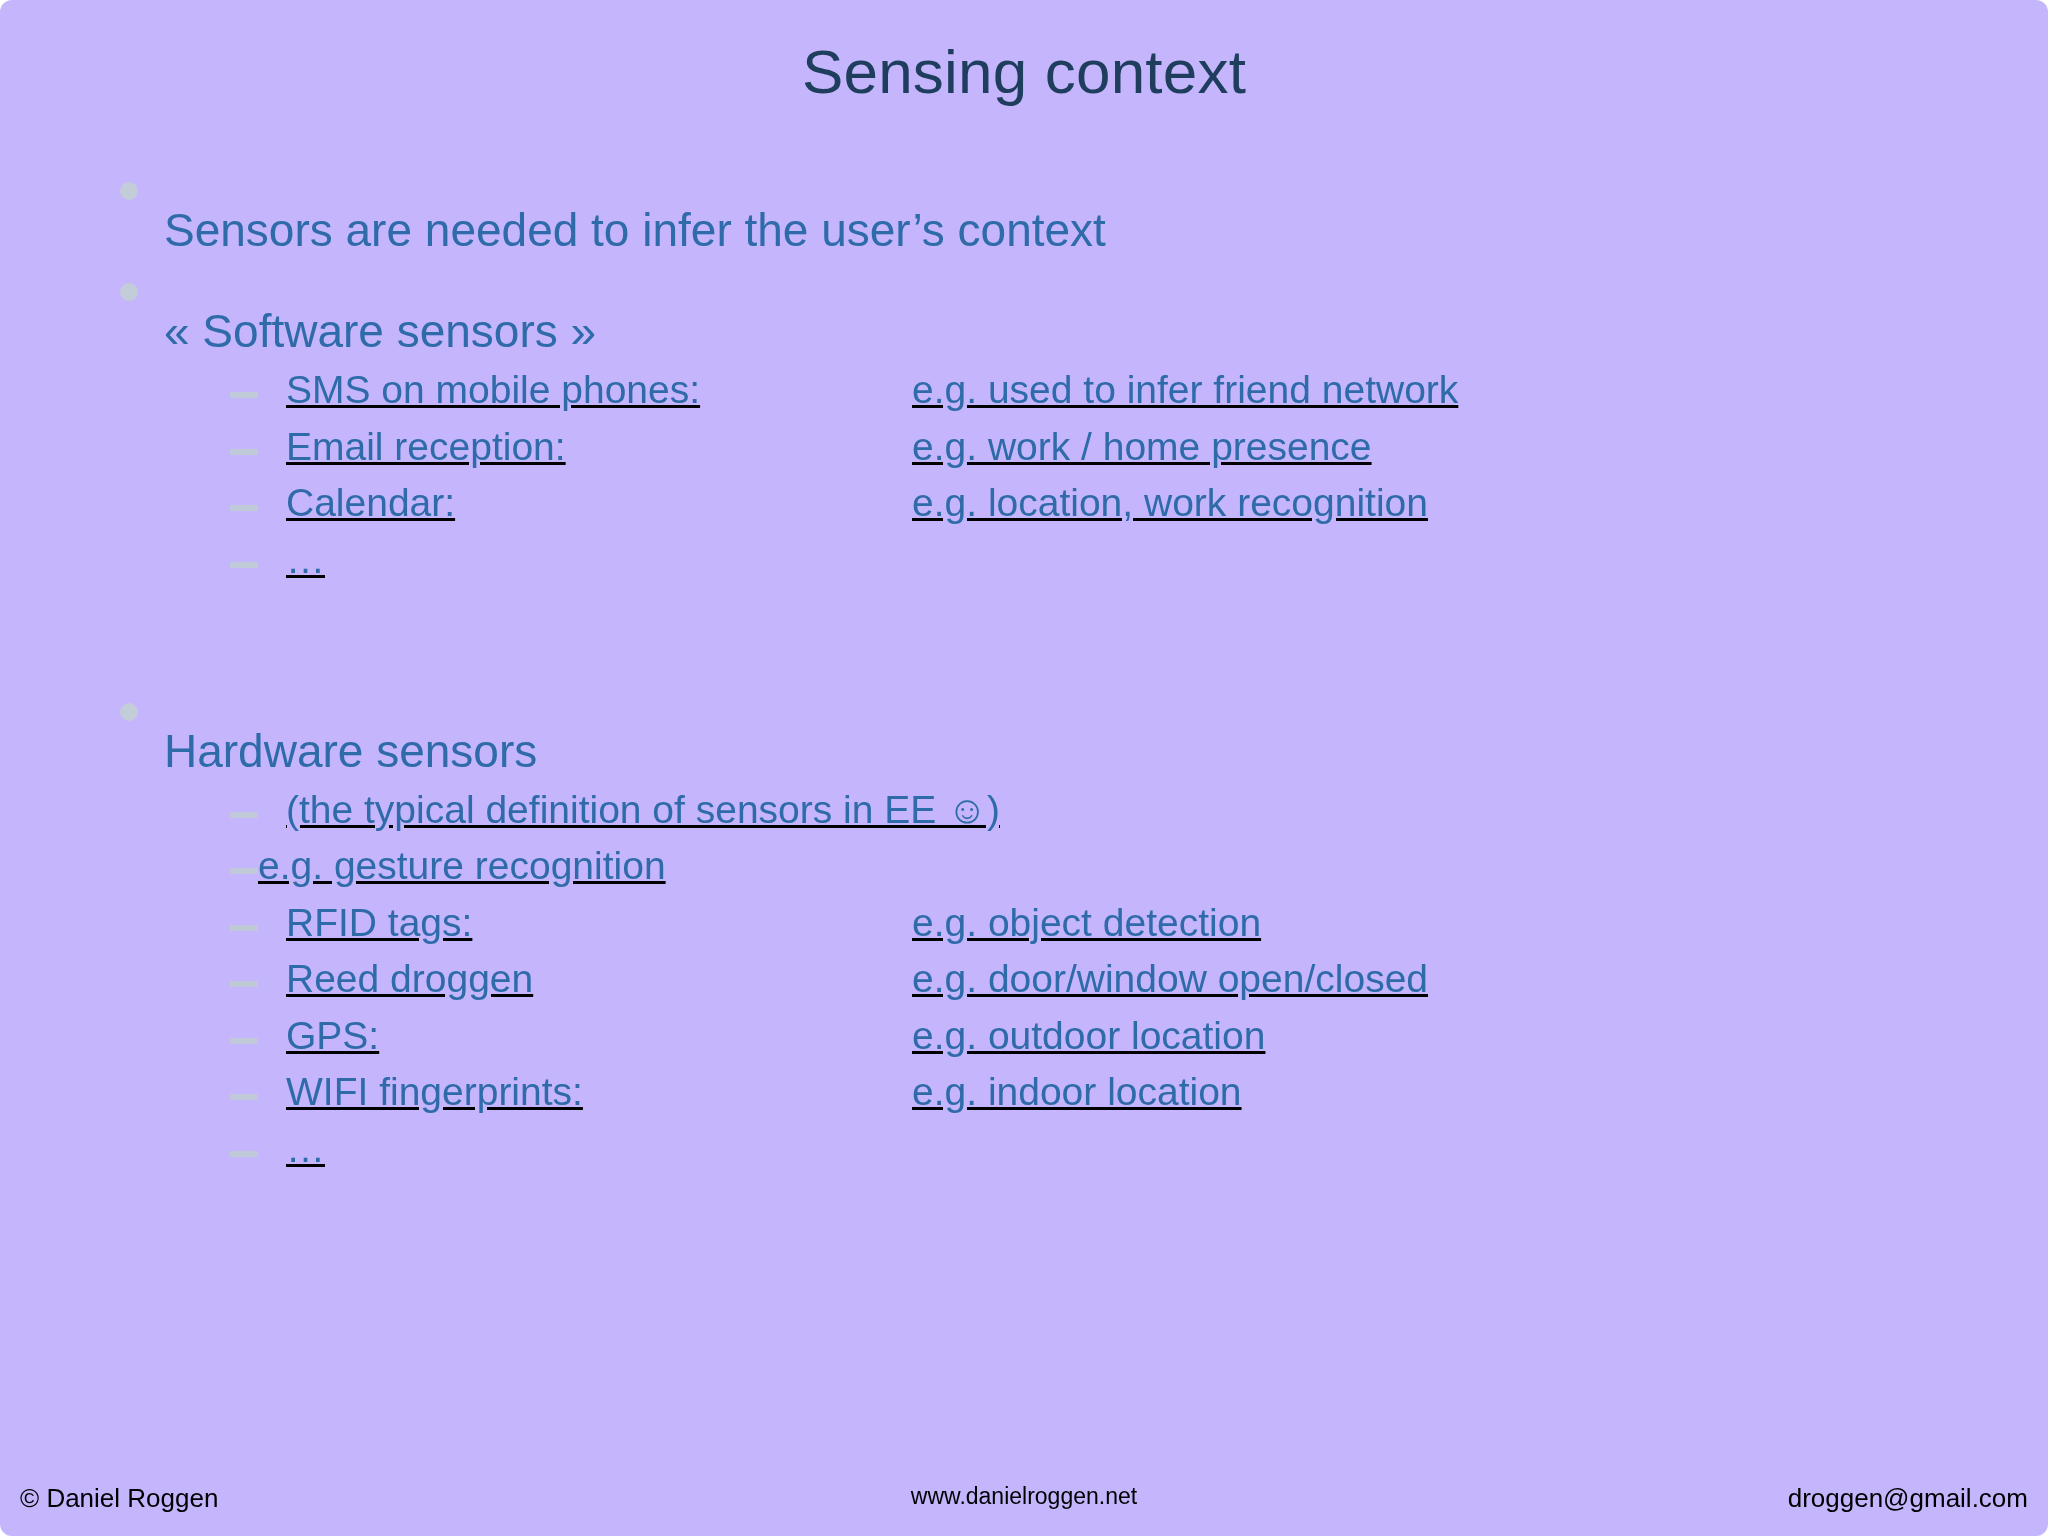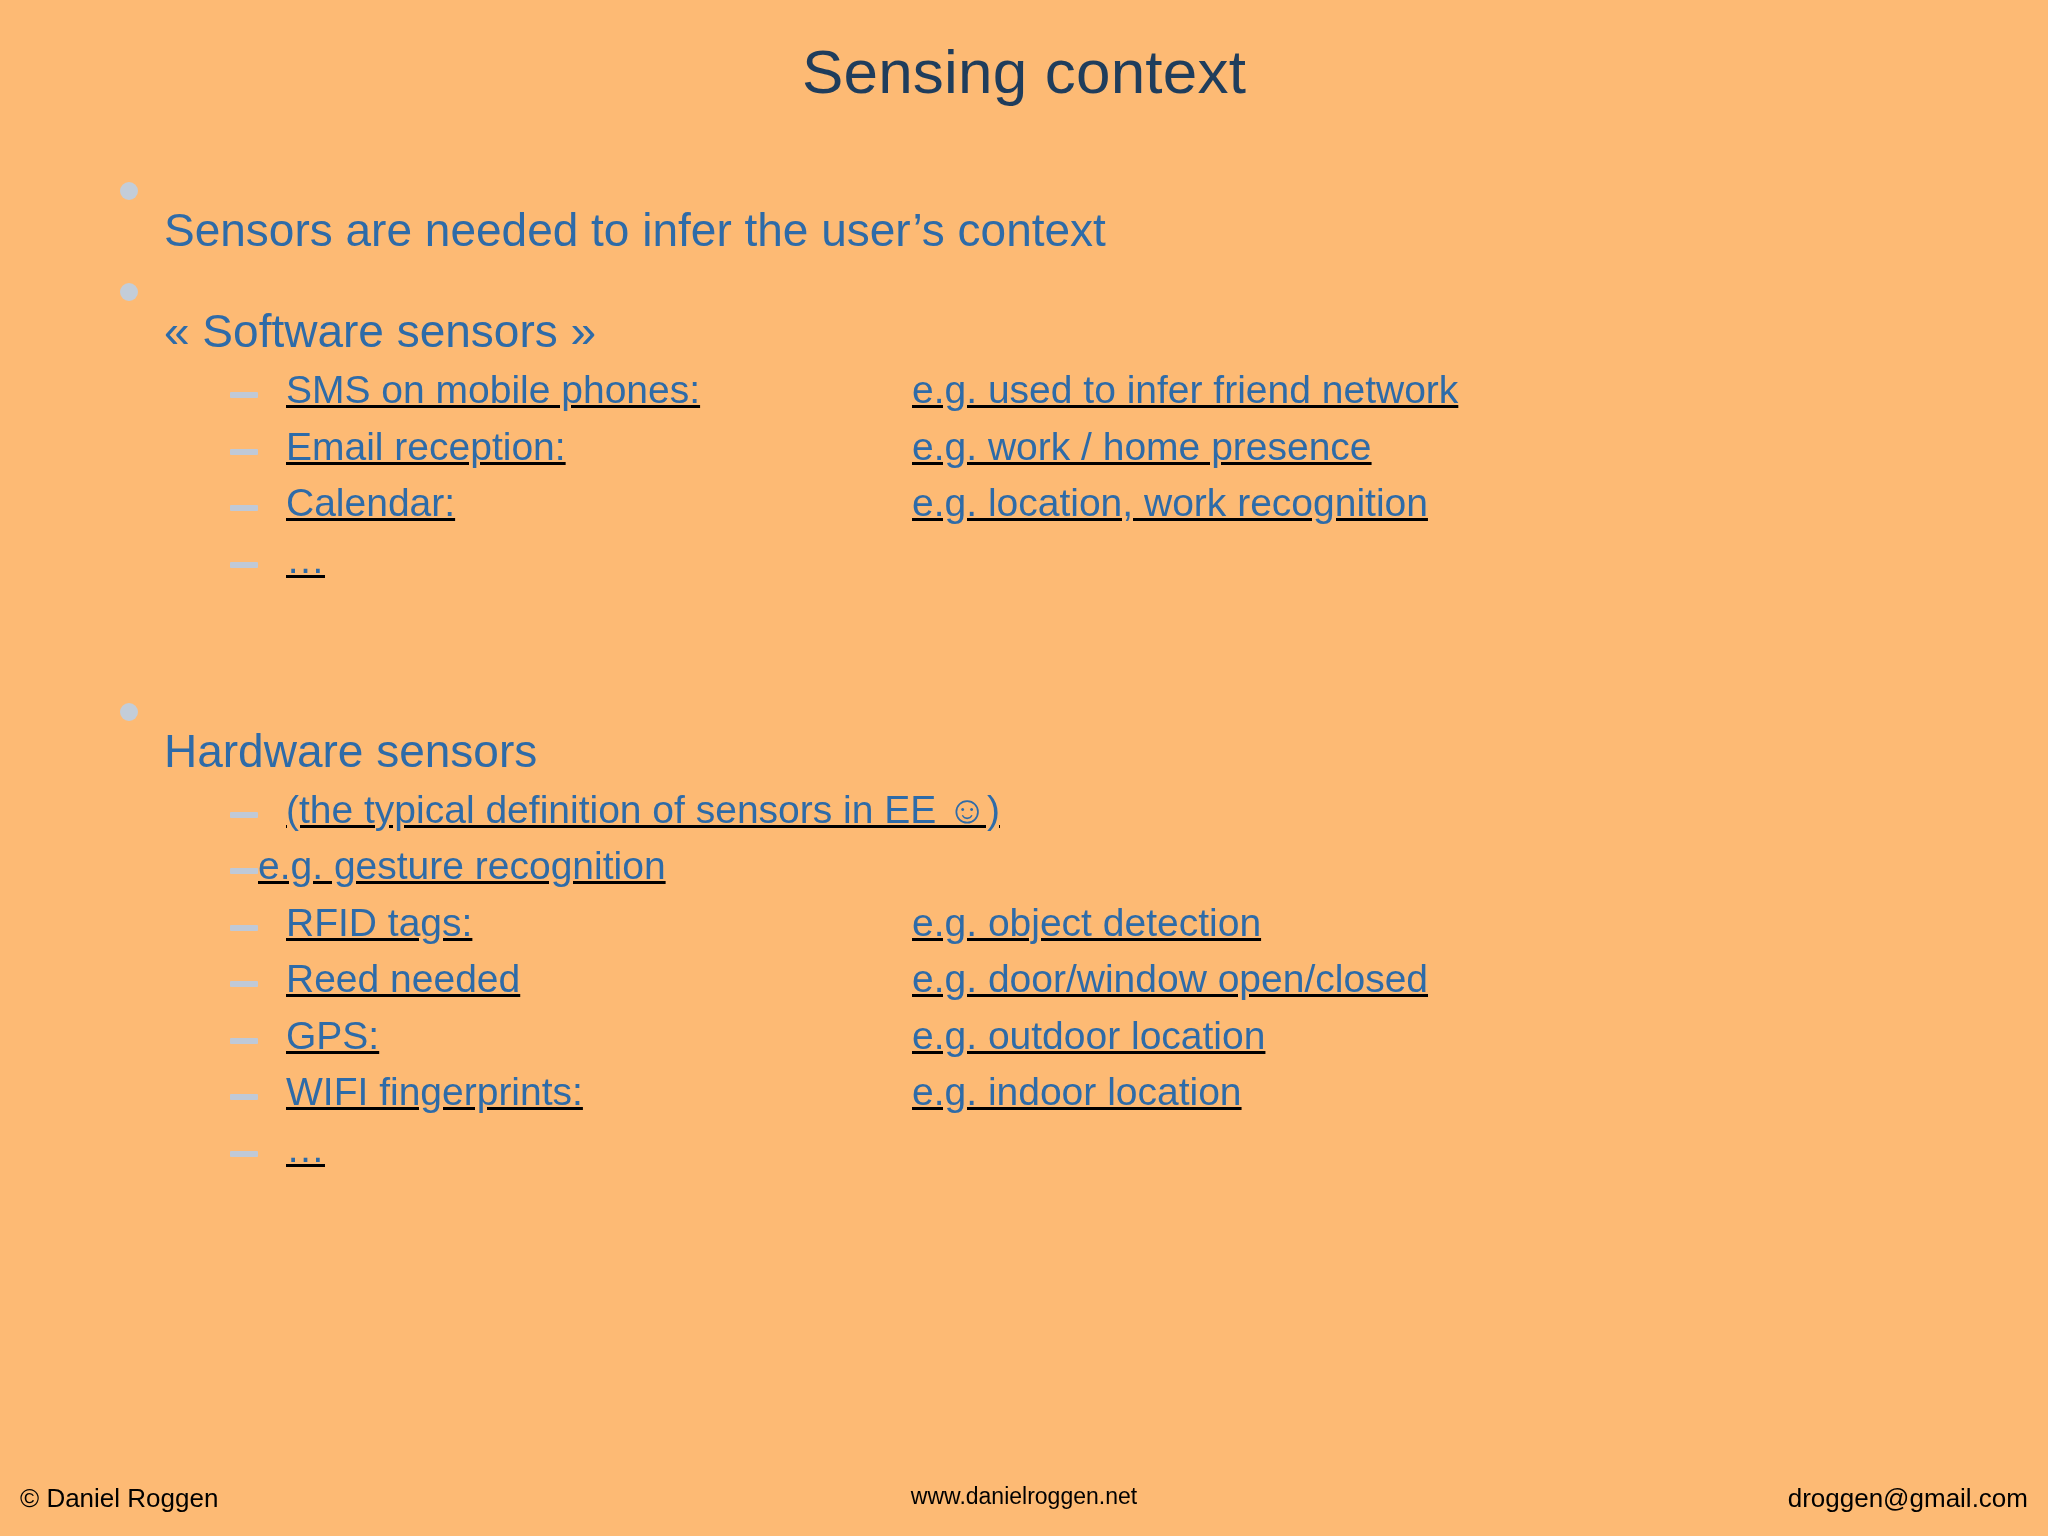--- a/index.html
+++ b/index.html
@@ -11,21 +11,22 @@
     width: 2048px;
     height: 1536px;
     position: relative;
     font-family: "Liberation Sans", sans-serif;
     overflow: hidden;
   }
 
   .slide {
     position: absolute;
     inset: 0;
-    background: #fdba74;
+    background: #c4b5fd;
+    border-radius: 12px;
   }
 
   
   .slide-title {
     position: absolute;
     top: 36px;
     left: 0;
     width: 2048px;
     text-align: center;
     font-size: 62px;
@@ -205,21 +206,21 @@
       <span class="l2-bullet"></span>
       <span class="l2-example">e.g. gesture recognition</span>
     </div>
     <div class="l2">
       <span class="l2-bullet"></span>
       <span class="l2-label">RFID tags:</span>
       <span class="l2-example">e.g. object detection</span>
     </div>
     <div class="l2">
       <span class="l2-bullet"></span>
-      <span class="l2-label">Reed needed</span>
+      <span class="l2-label">Reed droggen</span>
       <span class="l2-example">e.g. door/window open/closed</span>
     </div>
     <div class="l2">
       <span class="l2-bullet"></span>
       <span class="l2-label">GPS:</span>
       <span class="l2-example">e.g. outdoor location</span>
     </div>
     <div class="l2">
       <span class="l2-bullet"></span>
       <span class="l2-label">WIFI fingerprints:</span>

